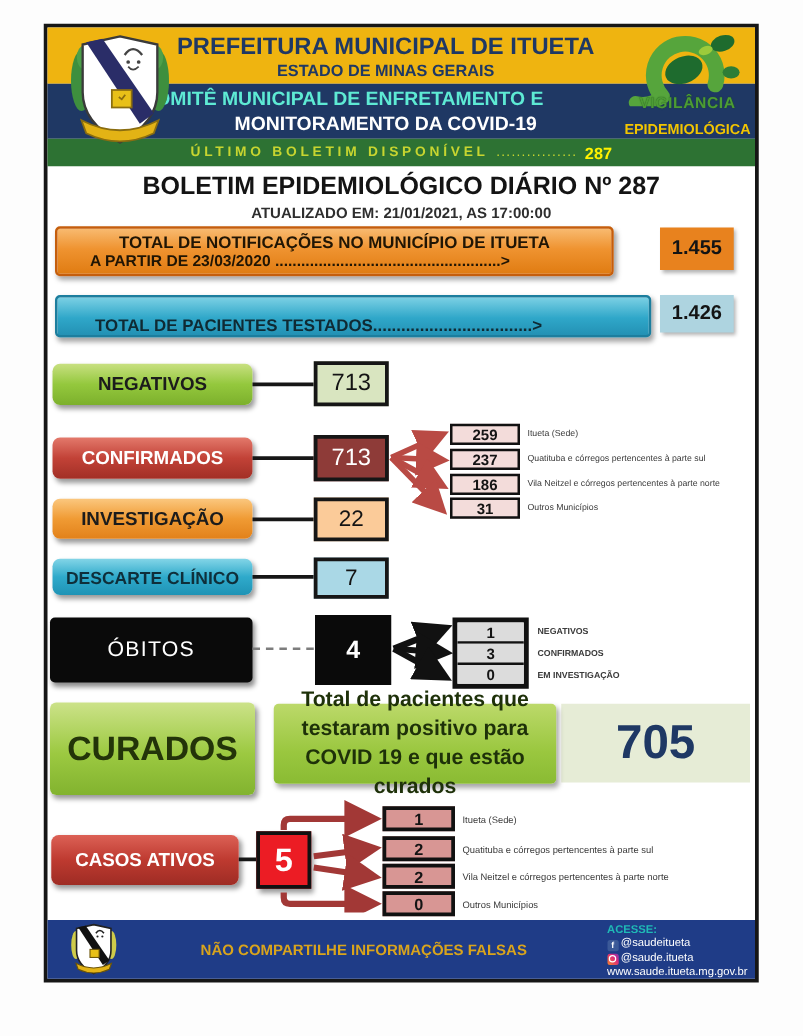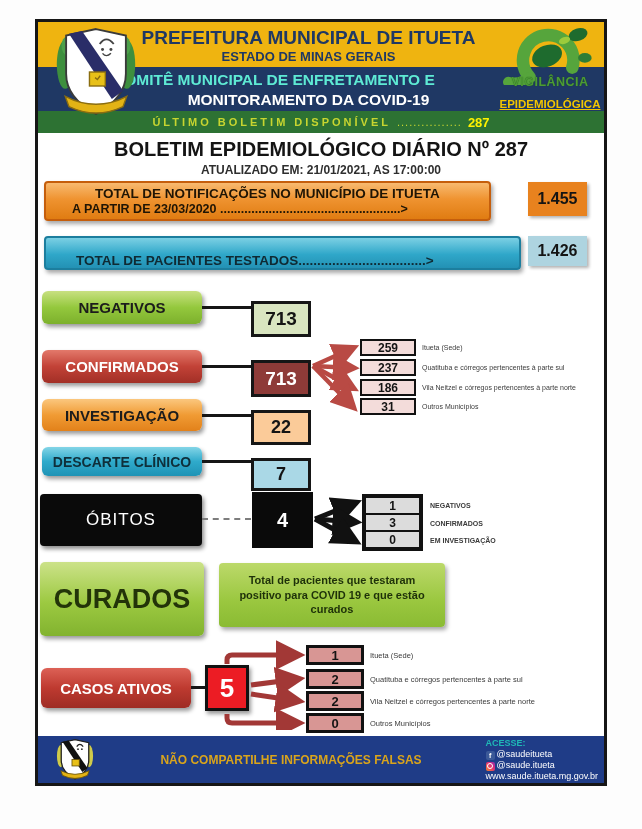--- a/index.html
+++ b/index.html
@@ -20,21 +20,21 @@
   .band-green { left:0; top:89px; width:566px; height:22px; background:#2D7233; display:flex; align-items:center; justify-content:center; gap:6px; }
   .lb-label { color:#C7D530; font-weight:bold; font-size:11px; letter-spacing:3px; }
   .lb-dots  { color:#C7D530; font-size:11px; letter-spacing:1px; }
   .lb-num   { color:#FFF200; font-weight:bold; font-size:13px; }
 
   
   .coat { left:16px; top:3px; width:84px; height:94px; z-index:6; }
   .vig  { right:3px; top:1px; width:102px; height:92px; z-index:6; text-align:center; }
   .vig-l1 { position:absolute; left:0; width:100%; top:52px; font-size:12.5px; font-weight:bold; color:#4C9B35;
             letter-spacing:.5px; text-shadow:0 0 1px #1d4d18; }
-  .vig-l2 { position:absolute; left:0; width:100%; top:75px; font-size:11.5px; font-weight:bold; color:#F2C500;text-decoration:underline; }
+  .vig-l2 { position:absolute; left:0; width:100%; top:75px; font-size:11.5px; font-weight:bold; color:#F2C500; }
 
   
   .title-main { left:0; top:116px; width:566px; text-align:center; font-size:20px; font-weight:bold; color:#141414; }
   .title-sub  { left:0; top:141px; width:566px; text-align:center; font-size:12px; font-weight:bold; color:#2e2e2e; }
 
   
   .bar-orange { left:6px; top:159px; width:443px; height:36px;
     background:linear-gradient(180deg,#F8BA70 0%,#EF9330 45%,#E07C12 100%);
     border:2px solid #C55E0C; border-radius:4px; box-shadow:2px 3px 4px rgba(0,0,0,.35);
     color:#201504; font-weight:bold; }
@@ -58,21 +58,21 @@
   .btn-desc { top:425px; height:29px; background:linear-gradient(180deg,#83D5E7,#2FAACB 50%,#1F93B5); color:#0F2F3A; font-size:14px; }
   .btn-obit { left:2px; top:472px; width:162px; height:52px; background:#0A0A0A; color:#ffffff; font-size:17px;
               border-radius:4px; letter-spacing:1px; box-shadow:2px 3px 4px rgba(0,0,0,.45); }
   .connector { position:absolute; height:3px; background:#161616; }
   .c-neg  { left:164px; top:284px; width:49px; }
   .c-conf { left:164px; top:343px; width:49px; }
   .c-inv  { left:164px; top:392px; width:49px; }
   .c-desc { left:164px; top:438px; width:49px; }
   .c-obit { left:164px; top:496px; width:49px; height:0; background:none; border-top:2px dashed #7d7d7d; }
   .c-cas  { left:153px; top:664px; width:14px; }
-  .vbox { left:213px; width:54px; border:3px solid #161616; font-weight:bold; color:#141414;margin-top:12px; }
+  .vbox { left:213px; width:54px; border:3px solid #161616; font-weight:normal; color:#141414; }
   .v-neg  { top:267px; height:30px; background:#D9E5C0; font-size:19px; }
   .v-conf { top:326px; height:31px; background:#8E3B38; color:#ffffff; font-size:19px; }
   .v-inv  { top:376px; height:29px; background:#FBCB99; font-size:18px; }
   .v-desc { top:424px; height:27px; background:#AAD8E6; font-size:18px; }
   .v-obit { left:214px; top:470px; width:61px; height:56px; background:#0A0A0A; border:none; color:#ffffff; font-size:20px; font-weight:bold; }
 
   
   .mini { left:322px; width:52px; height:13px; border:2.5px solid #111; background:#F3DCDA;
           font-size:12px; font-weight:bold; color:#141414; }
   .m1 { top:317px; } .m2 { top:337px; } .m3 { top:357px; } .m4 { top:376px; }
@@ -88,21 +88,21 @@
   .gl1 { top:480px; } .gl2 { top:498px; } .gl3 { top:515px; }
 
   
   .cur-btn { left:2px; top:540px; width:164px; height:74px; border-radius:5px;
     background:linear-gradient(180deg,#CCE289,#9CC941 55%,#82B32F);
     box-shadow:2px 3px 4px rgba(0,0,0,.4); color:#233409; font-size:27px; font-weight:bold; }
   .cur-strip { left:411px; top:541px; width:151px; height:63px; background:#E6ECD6;
     font-size:38px; font-weight:bold; color:#1F3864; }
   .cur-desc { left:181px; top:541px; width:206px; height:64px; padding:0 10px; border-radius:4px;
     background:linear-gradient(180deg,#BCD96A,#9AC73F 60%,#8ABB33);
-    box-shadow:2px 3px 4px rgba(0,0,0,.35); color:#1E3109; font-size:11px; font-weight:bold;
+    box-shadow:2px 3px 4px rgba(0,0,0,.35); color:#1E3109; font-size:17px; font-weight:bold;
     display:flex; align-items:center; text-align:center; line-height:1.35; }
 
   
   .btn-cas { left:3px; top:646px; width:150px; height:40px; border-radius:6px;
     background:linear-gradient(180deg,#DC6156,#BE3A30 50%,#9E2C24);
     box-shadow:2px 3px 4px rgba(0,0,0,.4); color:#ffffff; font-size:15px; font-weight:bold; }
   .cas-val { left:167px; top:643px; width:38px; height:40px; background:#EC1C24; border:3.5px solid #111;
     color:#ffffff; font-size:26px; font-weight:bold; box-shadow:2px 3px 4px rgba(0,0,0,.4); }
   .rose { left:268px; width:52px; height:14px; border:3px solid #111; background:#D89694;
           font-size:13px; font-weight:bold; color:#141414; }
@@ -242,20 +242,21 @@
     <div class="abs gray-group">
       <div class="gray-row">1</div>
       <div class="gray-row">3</div>
       <div class="gray-row">0</div>
     </div>
     <div class="gray-lab gl1">NEGATIVOS</div>
     <div class="gray-lab gl2">CONFIRMADOS</div>
     <div class="gray-lab gl3">EM INVESTIGAÇÃO</div>
 
     <div class="abs flexc cur-btn">CURADOS</div>
+    <div class="abs flexc cur-strip">705</div>
     <div class="abs cur-desc">
       <span>Total de pacientes que testaram positivo para COVID 19 e que estão curados</span>
     </div>
 
     <div class="abs flexc btn-cas">CASOS ATIVOS</div>
     <div class="connector c-cas"></div>
     <div class="abs flexc cas-val">5</div>
     <svg class="abs" style="left:180px; top:616px;" width="90" height="92">
       <defs>
         <marker id="ahr2" markerWidth="6" markerHeight="6" refX="4.5" refY="3" orient="auto">

